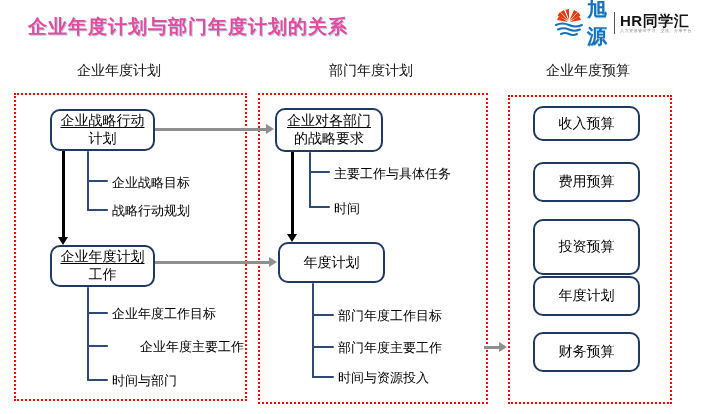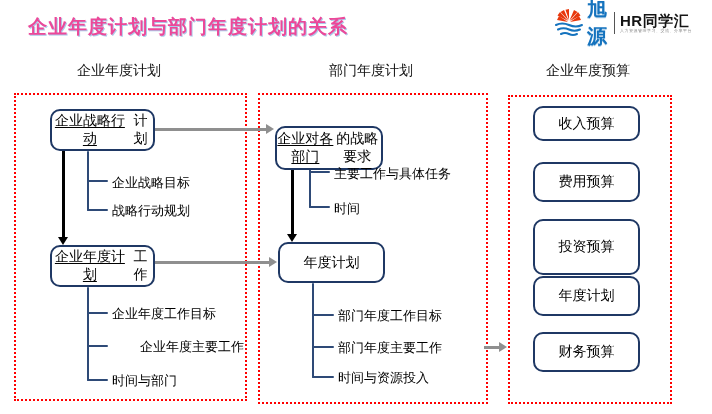--- a/index.html
+++ b/index.html
@@ -23,21 +23,21 @@
   .brand-hr{display:flex;flex-direction:column;justify-content:center;}
   .brand-hr-main{font-size:15px;font-weight:900;color:#151515;letter-spacing:.5px;line-height:15px;white-space:nowrap;}
   .brand-tagline{font-size:8px;color:#8a8a8a;white-space:nowrap;transform:scale(.5);transform-origin:left top;height:6px;letter-spacing:1px;}
   
   .col-header{position:absolute;top:62px;width:210px;text-align:center;font-size:14px;color:#111;white-space:nowrap;}
   
   .dotted{position:absolute;border:2px dotted #ff0000;background:transparent;}
   
   .node{
     position:absolute;box-sizing:border-box;border:2.5px solid #1f3864;border-radius:10px;
-    background:#fff;display:flex;flex-direction:row;align-items:center;justify-content:center;
+    background:#fff;display:flex;flex-direction:column;align-items:center;justify-content:center;
     font-size:14px;line-height:1.28;text-align:center;color:#000;z-index:3;
   }
   .node .u{text-decoration:underline;text-underline-offset:2px;}
   
   .vline,.hline{position:absolute;z-index:1;}
   .vline{width:2.5px;}
   .hline{height:2.5px;}
   .black{background:#000;}
   .gray{background:#8f8f8f;}
   .tree{background:#2e4a77;border-radius:2px;}
@@ -117,21 +117,21 @@
   <div class="hline tree" style="left:87px;top:379px;width:21px;"></div>
   <div class="branch" style="left:112px;top:305px;">企业年度工作目标</div>
   <div class="branch" style="left:112px;top:338px;margin-left:28px;">企业年度主要工作</div>
   <div class="branch" style="left:112px;top:372px;">时间与部门</div>
 
   <div class="hline gray" style="left:155px;top:128px;width:112px;"></div>
   <div class="arr right-gray" style="left:266px;top:124px;"></div>
   <div class="hline gray" style="left:155px;top:261px;width:115px;"></div>
   <div class="arr right-gray" style="left:269px;top:257px;"></div>
 
-  <div class="node" style="left:275px;top:108px;width:108px;height:44px;margin-top:18px;">
+  <div class="node" style="left:275px;top:108px;width:108px;height:44px;">
     <span class="u">企业对各部门</span>
     <span>的战略要求</span>
   </div>
 
   <div class="vline black" style="left:291px;top:152px;height:83px;"></div>
   <div class="arr down" style="left:287px;top:234px;"></div>
 
   <div class="vline tree" style="left:309px;top:152px;height:56px;"></div>
   <div class="hline tree" style="left:309px;top:171px;width:21px;"></div>
   <div class="hline tree" style="left:309px;top:206px;width:21px;"></div>

